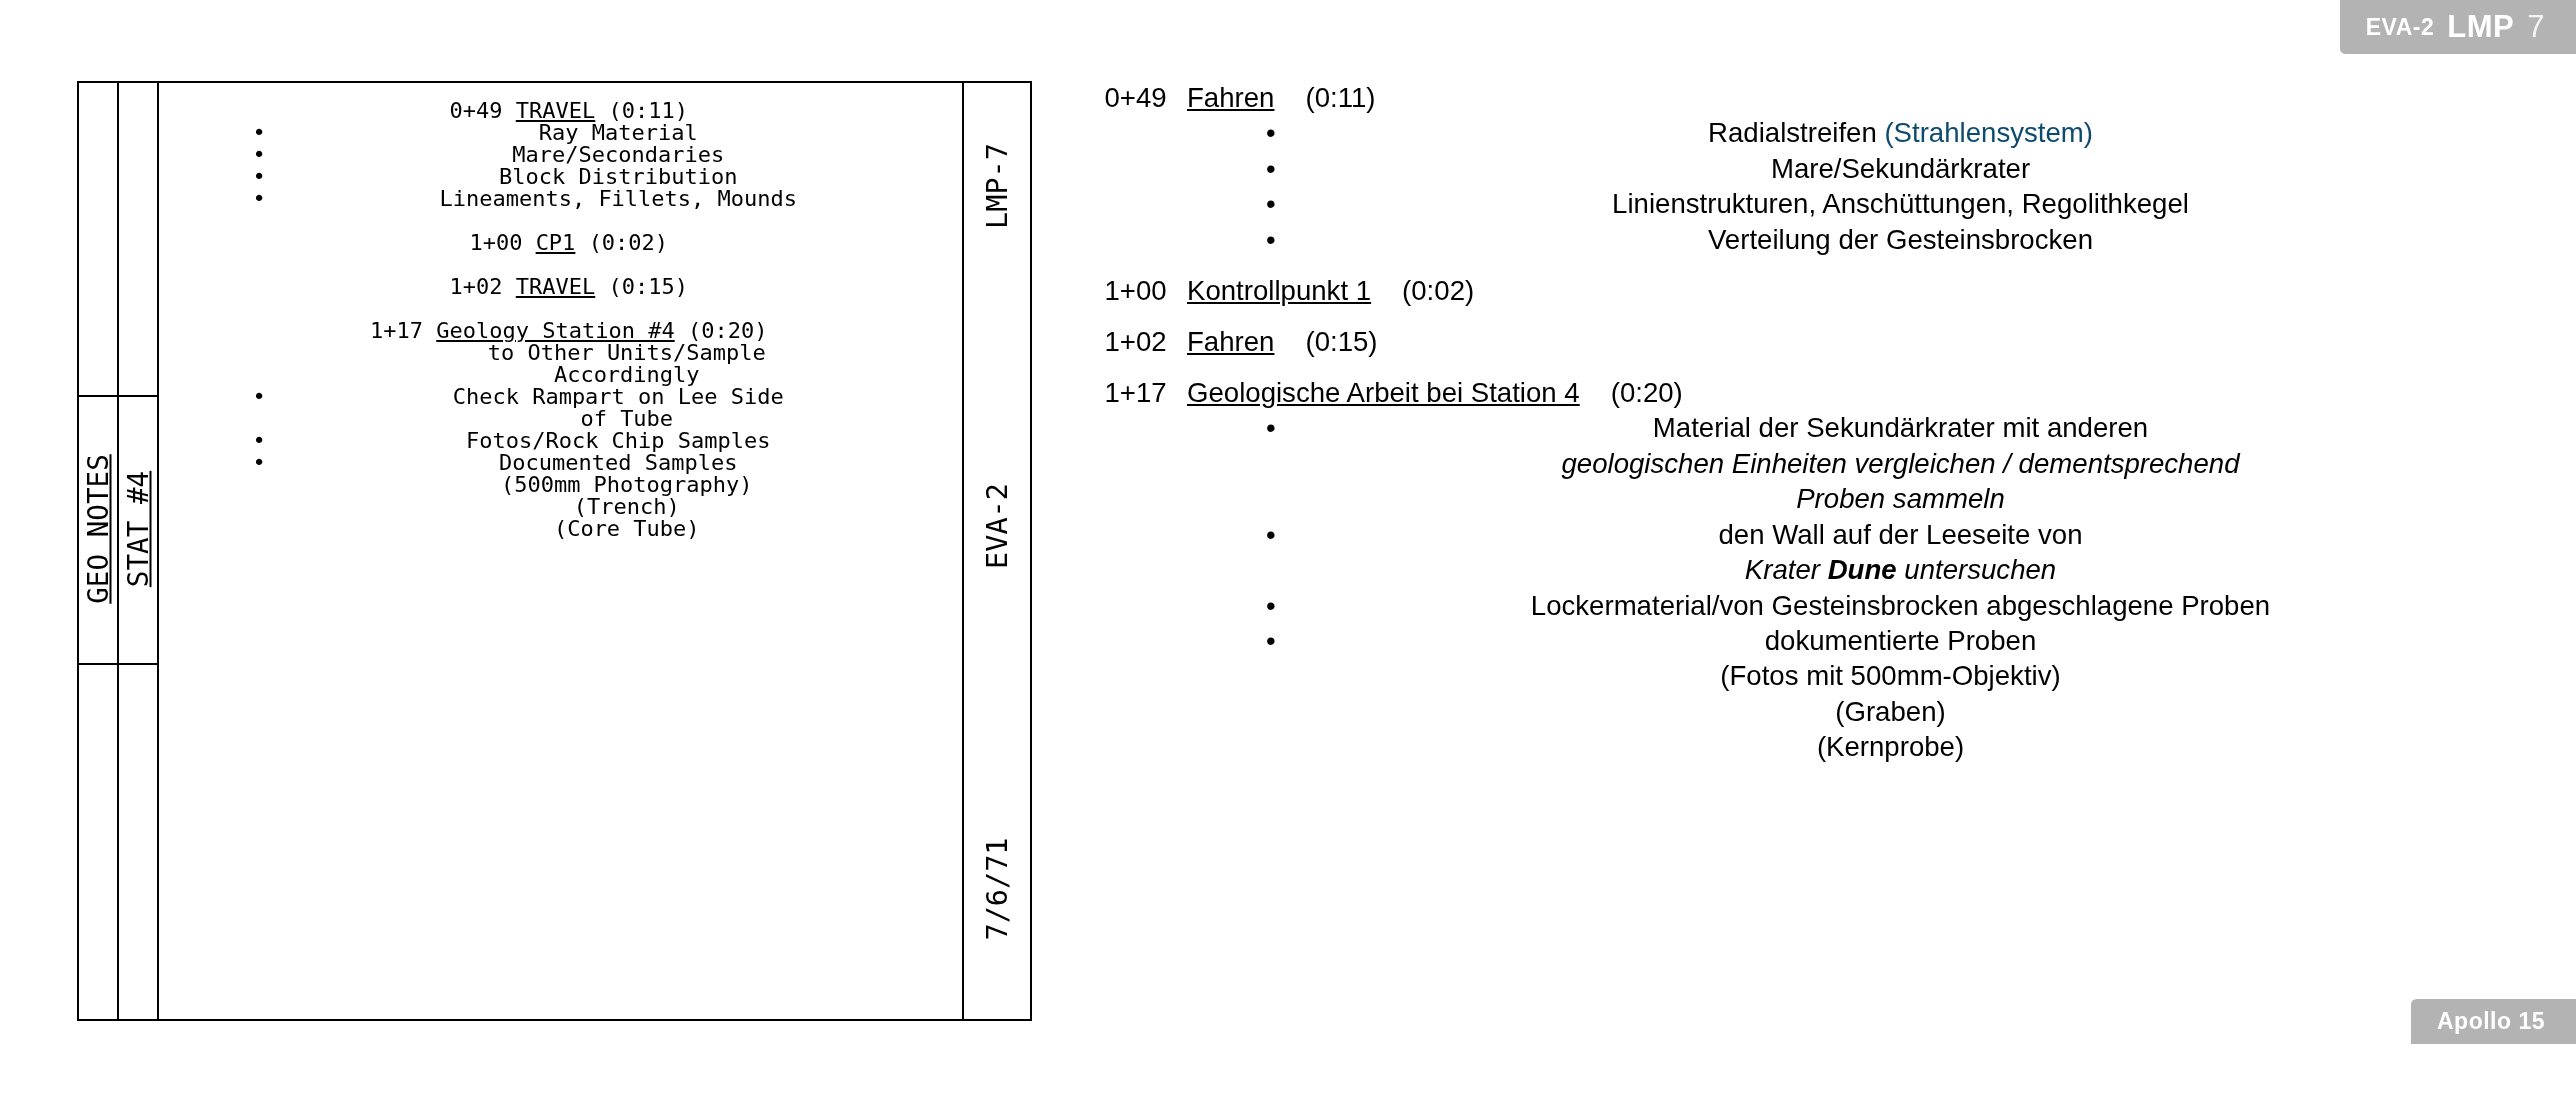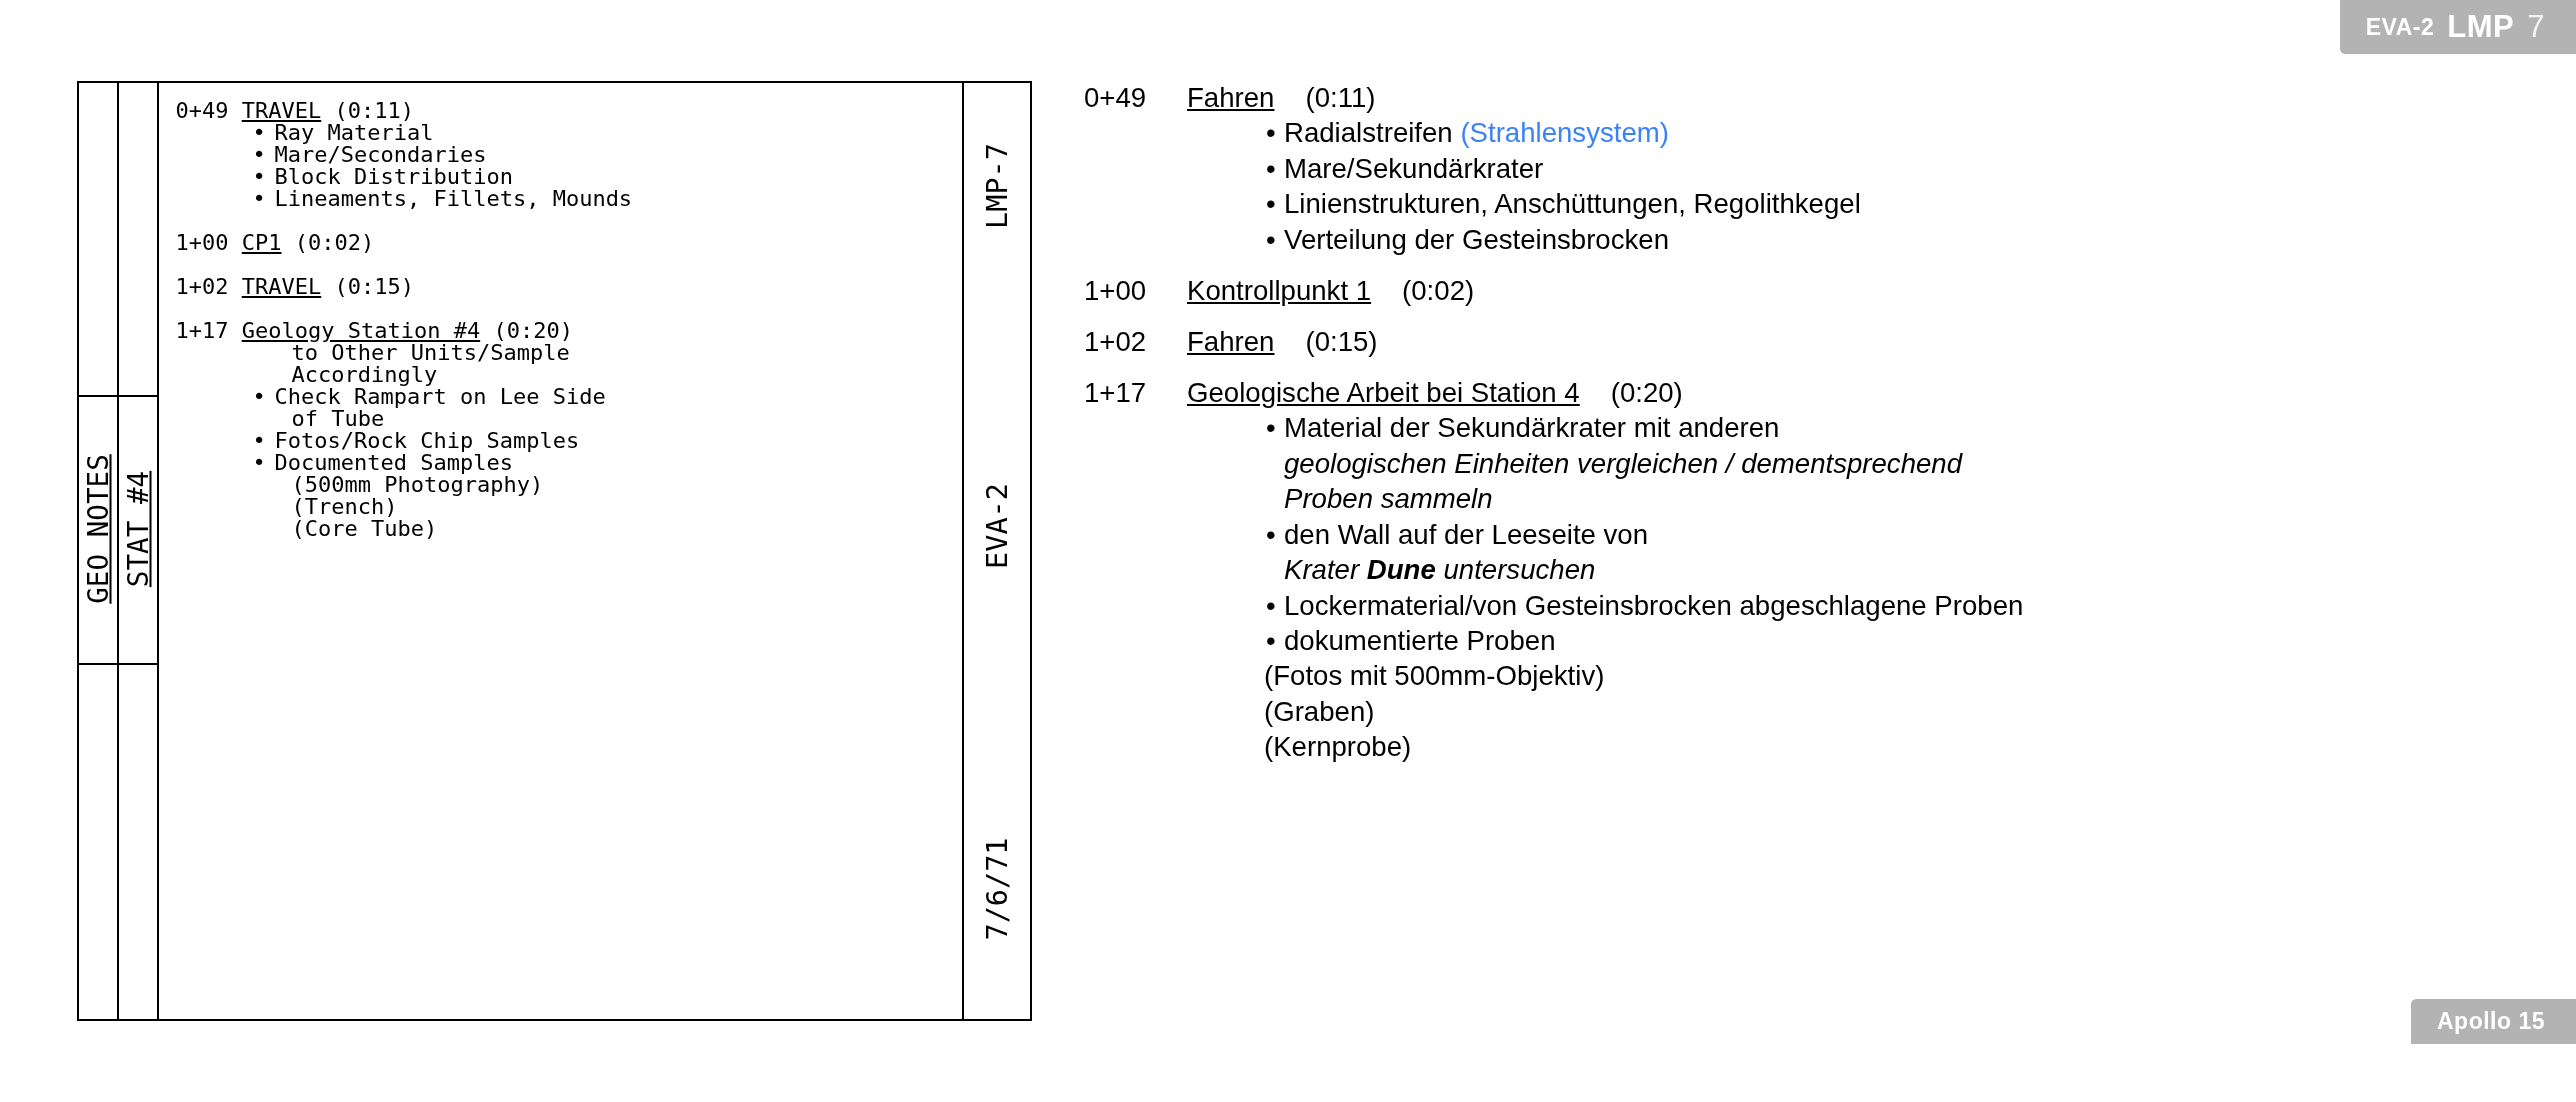--- a/index.html
+++ b/index.html
@@ -39,21 +39,21 @@
     border-top-left-radius: 5.5px;
   }
   .tag-small { font-size: 23px; font-weight: bold; }
   .tag-big   { font-size: 31px; font-weight: bold; }
   .tag-page  { font-size: 31px; color: #ffffff; opacity: .85; font-weight: normal;}
 
   
   .page {
     position: absolute;
     left: 0; top: 0;
-    width: 2576px; height: 1044px;
+    width: 2576px; height: 1044px; text-align: center;
   }
 
   
   .cuff {
     position: absolute;
     left: 77px;
     top: 81px;
     width: 955px;
     height: 940px;
     border: 2.8px solid #000;
@@ -166,21 +166,21 @@
     padding-left: 200px;
     margin-top: 4.6px;
   }
   .tbul li.b::before {
     content: "\2022";
     position: absolute;
     left: 182px;
   }
   .tbul li.plain { padding-left: 180px; }
   .tbul li.cont  { padding-left: 200px; font-style: italic; }
-  .muted { color: #3b82f6; }
+  .muted { color: #0c4a6e; }
   .bold { font-weight: bold; }
 </style>
 </head>
 <body>
 
 <div class="page">
 
   <div class="corner-tag top">
     <span class="tag-small">EVA-2</span>
     <span class="tag-big">LMP</span>

